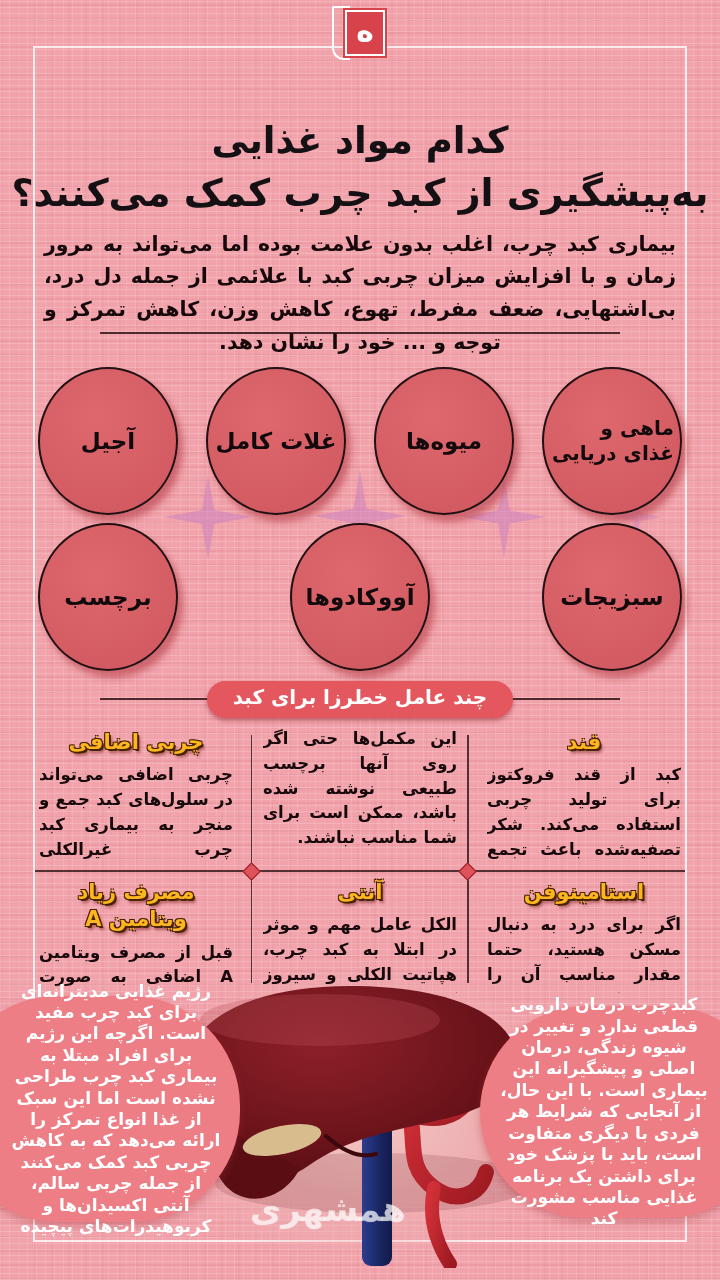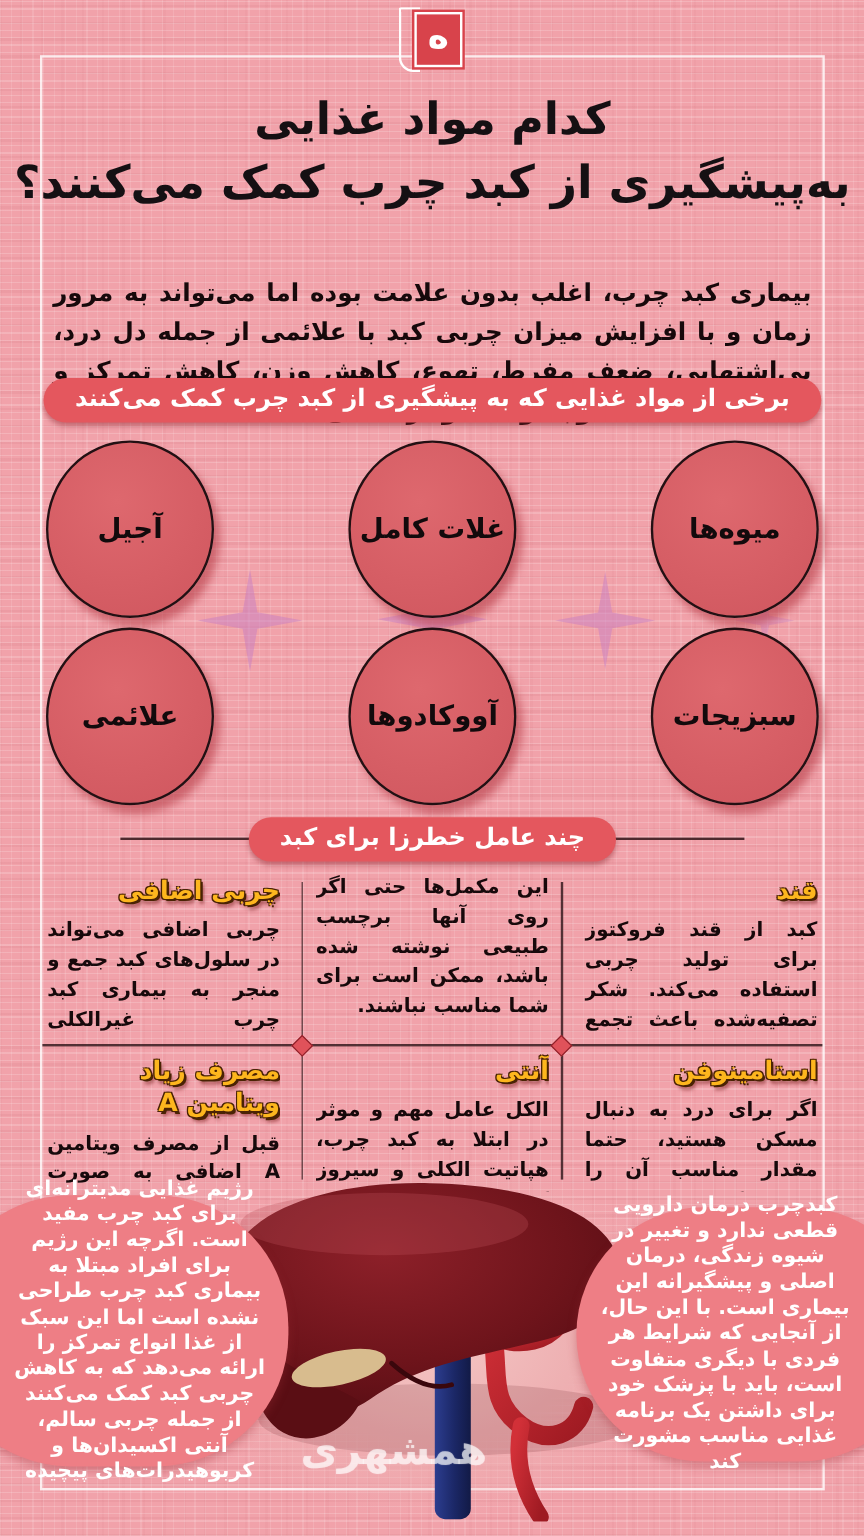--- a/index.html
+++ b/index.html
@@ -15,21 +15,21 @@
   }
   .frame{position:absolute;left:33px;right:33px;top:46px;bottom:38px;border:2px solid rgba(255,255,255,.8);z-index:1;}
   
   .logo{position:absolute;top:5px;left:50%;transform:translateX(-50%);width:62px;height:58px;z-index:5;}
   .logo-pages{position:absolute;left:3px;top:1px;width:16px;height:50px;border:2px solid #fff;border-right:none;border-radius:2px 0 0 12px;}
   .logo-square{position:absolute;right:4px;top:3px;width:44px;height:50px;background:#d8434b;display:flex;align-items:center;justify-content:center;}
   .logo-square::before{content:"";position:absolute;inset:2px;border:2px solid #fff;}
   .logo-glyph{position:relative;color:#fff;font-size:30px;font-weight:bold;line-height:1;transform:translateY(-2px);}
   
   .title{position:absolute;top:74px;left:0;right:0;text-align:center;color:#151013;font-weight:bold;z-index:2;}
-  .title-l1{font-size:37px;line-height:1.4;letter-spacing:-1px;}
+  .title-l1{font-size:37px;line-height:1.4;letter-spacing:-1px;margin-top:41px;}
   .title-l2{font-size:38px;line-height:1.4;letter-spacing:-1px;}
   
   .intro{position:absolute;top:207px;left:44px;right:44px;font-size:20.5px;line-height:1.6;font-weight:bold;color:#17090b;
     text-align:justify;text-align-last:center;z-index:2;}
   
   .banner-wrap{position:absolute;left:0;right:0;display:flex;justify-content:center;z-index:3;}
   .banner-wrap.first{top:315px;}
   .banner-wrap.second{top:681px;}
   .banner-line{position:absolute;left:100px;right:100px;top:17px;height:2px;background:rgba(48,20,24,.85);}
   .banner-pill{position:relative;background:#e4575e;color:#fff;font-weight:bold;font-size:20px;
@@ -48,21 +48,21 @@
   .spark{position:absolute;background:#c77fc2;opacity:.5;filter:blur(2px);z-index:2;
     clip-path:polygon(50% 0%,57% 42%,100% 50%,57% 58%,50% 100%,43% 58%,0% 50%,43% 42%);}
   .spark.s1{left:164px;top:474px;width:88px;height:86px;}
   .spark.s2{left:314px;top:470px;width:92px;height:92px;}
   .spark.s3{left:462px;top:476px;width:84px;height:82px;}
   .spark.s4{left:612px;top:492px;width:50px;height:50px;opacity:.38;}
   
   .risks{position:absolute;left:33px;right:33px;top:727px;height:266px;z-index:3;
     display:grid;grid-template-columns:1fr 1fr 1fr;grid-template-rows:136px 116px;column-gap:30px;row-gap:14px;padding:0 6px;box-sizing:border-box;}
   .risk-cell{overflow:hidden;}
-  .risk-title{color:#fdb61e;font-size:21px;font-weight:bold;margin:2px 0 7px;line-height:1.3;
+  .risk-title{color:#fdb61e;font-size:21px;font-weight:bold;text-align:center;margin:2px 0 7px;line-height:1.3;
     text-shadow:-1px -1px 0 #4a2304, 1px -1px 0 #4a2304, -1px 1px 0 #4a2304, 2px 2px 0 #4a2304, 3px 4px 3px rgba(120,30,30,.55);}
   .risk-body{font-size:16.5px;font-weight:bold;line-height:1.5;color:#17090b;text-align:justify;}
   .vline{position:absolute;top:8px;bottom:10px;width:1.5px;background:rgba(43,17,21,.8);}
   .vline.v1{left:calc(33.45% - 1px);}
   .vline.v2{left:calc(66.55% - 1px);}
   .hline{position:absolute;left:2px;right:2px;top:143px;height:1.5px;background:rgba(43,17,21,.8);}
   .diamond{position:absolute;width:11px;height:11px;background:#e0525a;border:1px solid #8e2029;transform:rotate(45deg);top:138px;}
   .diamond.d1{left:calc(33.45% - 7px);}
   .diamond.d2{left:calc(66.55% - 7px);}
   
@@ -94,49 +94,51 @@
 
   <div class="title">
     <div class="title-l1">کدام مواد غذایی</div>
     <div class="title-l2">به‌پیشگیری از کبد چرب کمک می‌کنند؟</div>
   </div>
 
   <p class="intro">بیماری کبد چرب، اغلب بدون علامت بوده اما می‌تواند به مرور زمان و با افزایش میزان چربی کبد با علائمی از جمله دل درد، بی‌اشتهایی، ضعف مفرط، تهوع، کاهش وزن، کاهش تمرکز و توجه و ... خود را نشان دهد.</p>
 
   <div class="banner-wrap first">
     <div class="banner-line"></div>
-    <div class="banner-pill">برخی از مواد غذایی که به پیشگیری از کبد چرب کمک می‌کنند</div>
   </div>
 
   <div class="spark s1"></div>
   <div class="spark s2"></div>
   <div class="spark s3"></div>
   <div class="spark s4"></div>
 
   <div class="circles row1">
+    <div class="circle small-label">
+        <span>ماهی و غذای دریایی</span>
+      </div>
     <div class="circle">
         <span>میوه‌ها</span>
       </div>
     <div class="circle">
         <span>غلات کامل</span>
       </div>
     <div class="circle">
         <span>آجیل</span>
       </div>
   </div>
 
   <div class="circles row2">
     <div class="circle">
         <span>سبزیجات</span>
       </div>
     <div class="circle">
         <span>آووکادوها</span>
       </div>
     <div class="circle">
-        <span>علائمی</span>
+        <span>برچسب</span>
       </div>
   </div>
 
   <div class="banner-wrap second">
     <div class="banner-line"></div>
     <div class="banner-pill">چند عامل خطرزا برای کبد</div>
   </div>
 
   <div class="risks">
     <div class="risk-cell">

